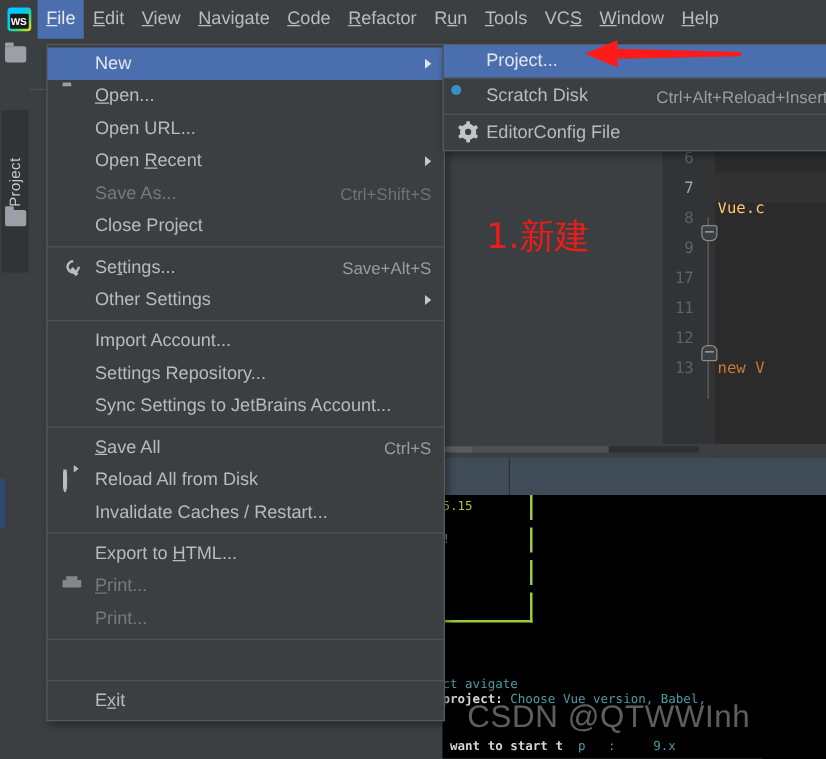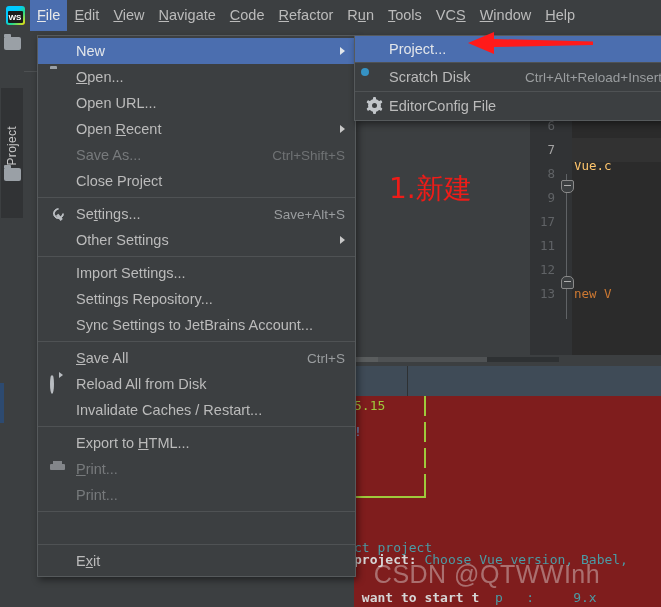--- a/index.html
+++ b/index.html
@@ -259,23 +259,23 @@
     border-right: 1px solid #2e3133;
   }
   .tool-tab.t1 { width: 53px; }
   .tool-tab.t2 { flex: 1 1 auto; border-right: none; }
 
   
   .terminal {
     position: absolute;
     left: 354px; top: 396px;
     width: 307px; height: 211px;
-    background: #7f1d1d;
+    background: #000000;
     font-family: "DejaVu Sans Mono", monospace;
-    font-size: 13px;
+    font-size: 10px;
     overflow: hidden;
   }
   .term-line {
     white-space: pre;
     line-height: 24px;
     height: 24px;
   }
   .term-box-v {
     position: absolute;
     left: 70px;
@@ -568,21 +568,21 @@
   <div class="terminal">
     <div class="term-box-v" style="top:0px;   height:20px;"></div>
     <div class="term-box-v" style="top:26px;  height:20px;"></div>
     <div class="term-box-v" style="top:52px;  height:20px;"></div>
     <div class="term-box-v" style="top:78px;  height:24px;"></div>
     <div class="term-box-h" style="left:0px; top:100px; width:72px;"></div>
 
     <div class="term-line t-green" style="position:absolute; left:0px; top:-2px;">5.15</div>
     <div class="term-line t-blue" style="position:absolute; left:0px; top:24px;">!</div>
 
-    <div class="term-line t-cyan" style="position:absolute; left:0px; top:140px;">ct project</div>
+    <div class="term-line t-cyan" style="position:absolute; left:0px; top:140px;">ct avigate</div>
     <div class="term-line" style="position:absolute; left:0px; top:152px;"><span class="t-white">project:</span><span class="t-cyan"> Choose Vue version, Babel,</span></div>
     <div class="term-line" style="position:absolute; left:0px; top:190px;"><span class="t-white"> want to start t</span><span class="t-cyan">  p   :     9.x</span></div>
   </div>
 
   <div class="popup" id="file-menu">
 
     <div class="mi hl">
       <span>New</span>
       <span class="arrow"></span>
     </div>
@@ -620,21 +620,21 @@
     </div>
 
     <div class="mi">
       <span>Other Settings</span>
       <span class="arrow"></span>
     </div>
 
     <div class="sep"></div>
 
     <div class="mi">
-      <span>Import Settings...</span>
+      <span>Import Account...</span>
     </div>
 
 
     <div class="mi">
       <span>Settings Repository...</span>
     </div>
 
     <div class="mi">
       <span>Sync Settings to JetBrains Account...</span>
     </div>

